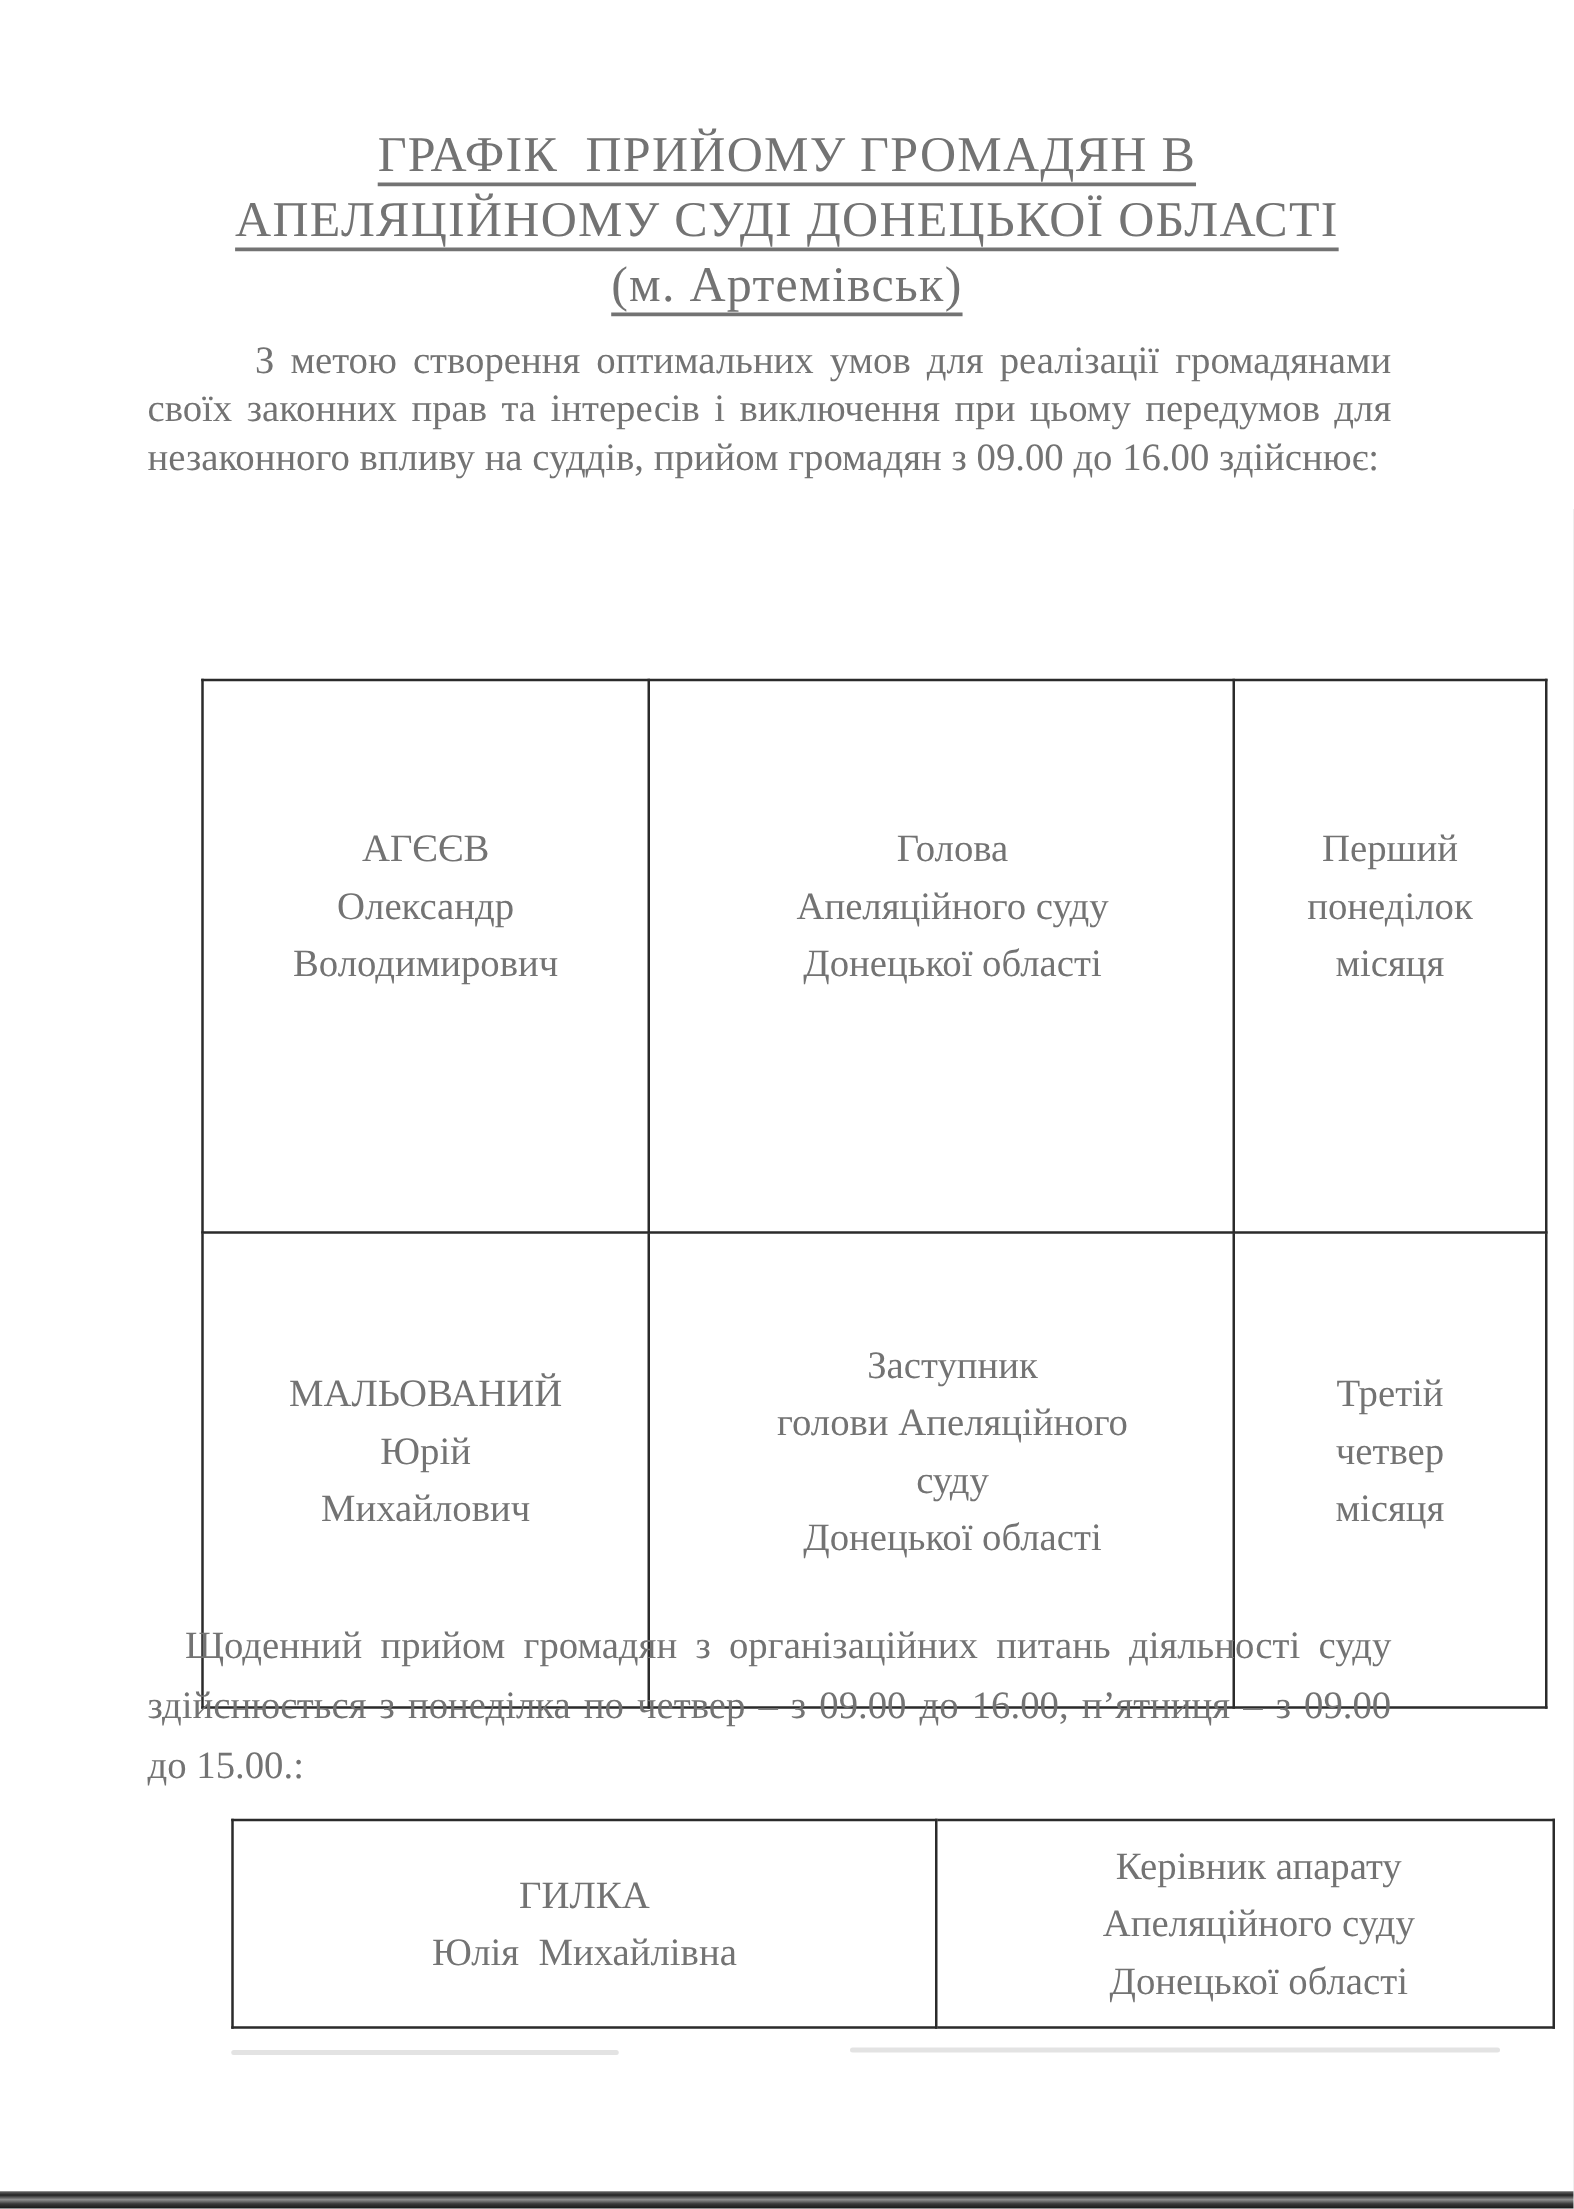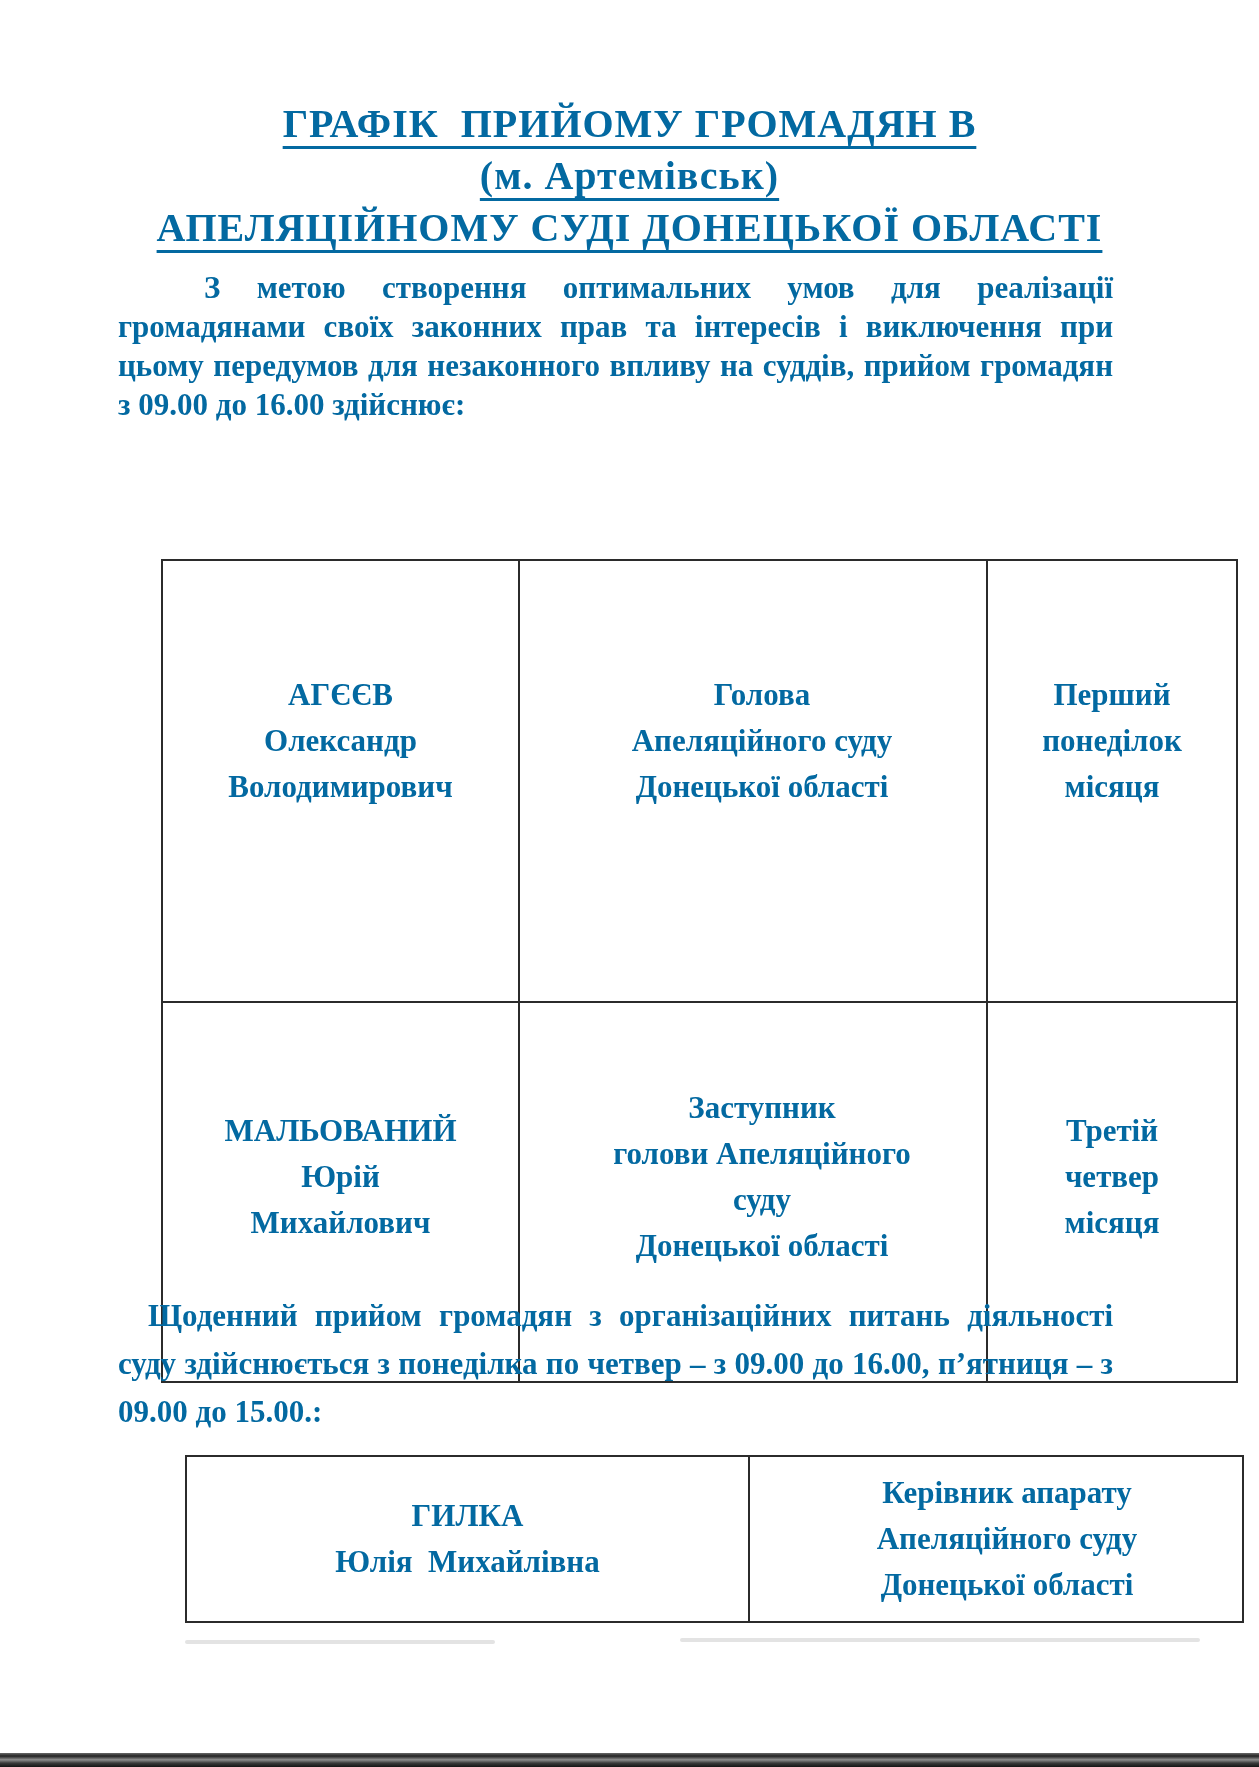--- a/index.html
+++ b/index.html
@@ -2,23 +2,23 @@
 <html lang="uk"><head>
 <meta charset="utf-8">
 <style>
   html, body { margin: 0; padding: 0; background: #d7d7d7; }
   .page {
     position: relative;
     width: 1259px;
     height: 1767px;
     margin: 0 auto;
     background: #ffffff;
-    color: #0369a1;
+    color: #737373;
     font-family: "Liberation Serif", "DejaVu Serif", serif;
-    font-weight: bold;
+    font-weight: normal;
     overflow: hidden;
   }
 
   
   .doc-title {
     padding-top: 98px;
     text-align: center;
     font-size: 40px;
     line-height: 52px;
     letter-spacing: 1px;
@@ -55,21 +55,21 @@
   table.scan-table td {
     border: 2px solid #2b2b2b;
     text-align: center;
     vertical-align: middle;
     font-size: 31px;
     line-height: 46px;
     white-space: pre-wrap;
     padding: 0 10px;
     overflow: hidden;
   }
-  .reception-table { top: 559px; width: 997px; }
+  .reception-table { top: 543px; width: 997px; }
   .reception-table .col-official { width: 335px; }
   .reception-table .col-position { width: 428px; padding-left: 28px; }
   .reception-table .col-time     { width: 228px; margin-left: 41px; }
   .reception-table tr.row-1 td { height: 360px; padding-bottom: 80px; }
   .reception-table tr.row-2 td { height: 348px; padding-bottom: 30px; }
 
   .staff-table { top: 1455px; width: 997px; margin-left: 24px; }
   .staff-table .col-official { width: 541px; }
   .staff-table .col-position { width: 450px; padding-left: 32px; }
   .staff-table td { height: 164px; }
@@ -93,24 +93,24 @@
 </head>
 <body>
 
 <div class="page">
 
   <header class="doc-title">
     <div class="title-line">
       <span>ГРАФІК  ПРИЙОМУ ГРОМАДЯН В</span>
     </div>
     <div class="title-line">
-      <span>(м. Артемівськ)</span>
+      <span>АПЕЛЯЦІЙНОМУ СУДІ ДОНЕЦЬКОЇ ОБЛАСТІ</span>
     </div>
     <div class="title-line">
-      <span>АПЕЛЯЦІЙНОМУ СУДІ ДОНЕЦЬКОЇ ОБЛАСТІ</span>
+      <span>(м. Артемівськ)</span>
     </div>
   </header>
 
   <p class="para para-intro">З метою створення оптимальних умов для реалізації громадянами своїх законних прав та інтересів і виключення при цьому передумов для незаконного впливу на суддів, прийом громадян з 09.00 до 16.00 здійснює:</p>
 
   <table class="scan-table reception-table">
     <tbody>
       <tr class="row-1">
         <td class="col-official">АГЄЄВ
 Олександр

